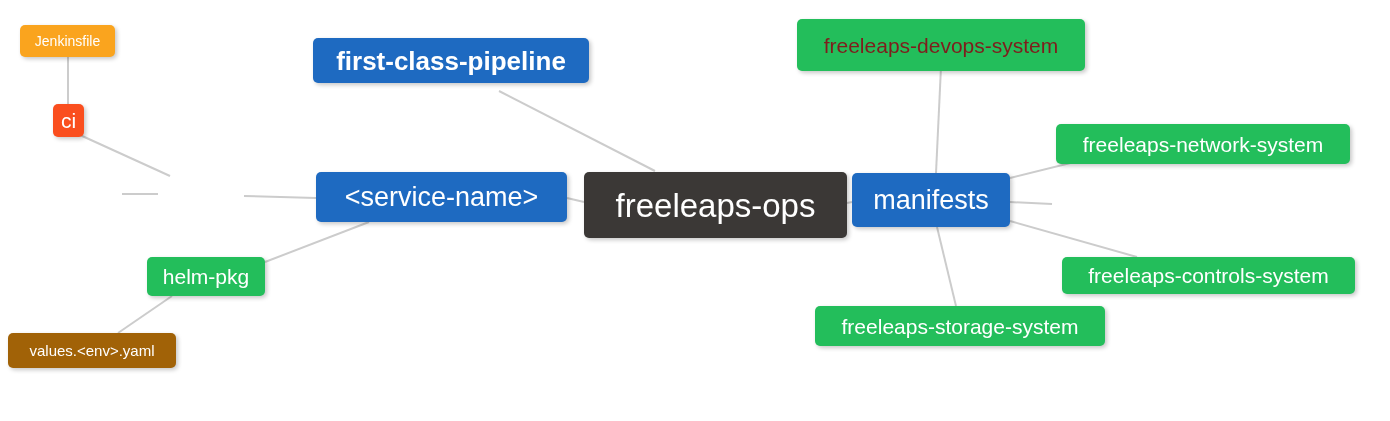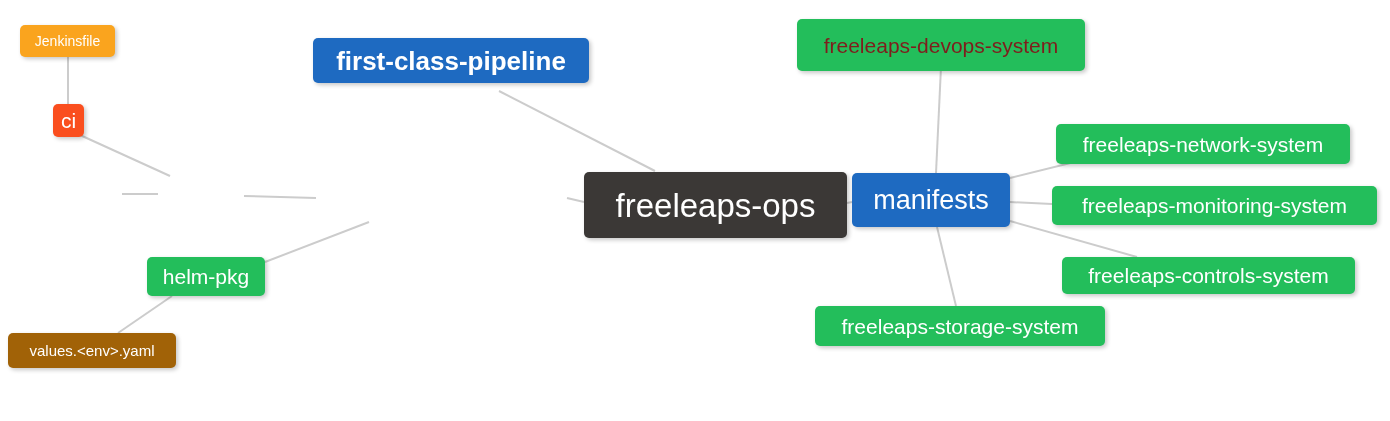--- a/index.html
+++ b/index.html
@@ -71,34 +71,34 @@
     </div>
     <div class="node" style="left: 147px; top: 257px; width: 118px; height: 39px; background: rgb(35, 190, 91); font-size: 21px; color: rgb(255, 255, 255);">
       <span class="node-label">helm-pkg</span>
     </div>
     <div class="node" style="left: 8px; top: 333px; width: 168px; height: 35px; background: #a16207; font-size: 15px; color: rgb(255, 255, 255);">
       <span class="node-label">values.&lt;env&gt;.yaml</span>
     </div>
     <div class="node" style="left: 313px; top: 38px; width: 276px; height: 45px; background: rgb(30, 106, 193); font-size: 26px; color: rgb(255, 255, 255); font-weight: bold;">
       <span class="node-label">first-class-pipeline</span>
     </div>
+    <div class="node" style="left: 316px; top: 172px; width: 251px; height: 50px; background: rgb(30, 106, 193); font-size: 27px; color: rgb(255, 255, 255);">
+      <span class="node-label">&lt;service-name&gt;</span>
+    </div>
     <div class="node" style="left: 584px; top: 172px; width: 263px; height: 66px; background: rgb(59, 56, 54); font-size: 33px; color: rgb(255, 255, 255);">
       <span class="node-label">freeleaps-ops</span>
     </div>
     <div class="node" style="left: 852px; top: 173px; width: 158px; height: 54px; background: rgb(30, 106, 193); font-size: 27px; color: rgb(255, 255, 255);">
       <span class="node-label">manifests</span>
     </div>
     <div class="node" style="left: 797px; top: 19px; width: 288px; height: 52px; background: rgb(35, 190, 91); font-size: 21px; color: #7f1d1d;">
       <span class="node-label">freeleaps-devops-system</span>
     </div>
     <div class="node" style="left: 1056px; top: 96px; width: 294px; height: 40px; background: rgb(35, 190, 91); font-size: 21px; color: rgb(255, 255, 255); margin-top: 28px;">
       <span class="node-label">freeleaps-network-system</span>
     </div>
-    <div class="node" style="left: 1052px; top: 186px; width: 325px; height: 39px; background: rgb(35, 190, 91); font-size: 21px; color: rgb(255, 255, 255);">
-      <span class="node-label">freeleaps-monitoring-system</span>
-    </div>
     <div class="node" style="left: 1062px; top: 257px; width: 293px; height: 37px; background: rgb(35, 190, 91); font-size: 21px; color: rgb(255, 255, 255);">
       <span class="node-label">freeleaps-controls-system</span>
     </div>
     <div class="node" style="left: 815px; top: 306px; width: 290px; height: 40px; background: rgb(35, 190, 91); font-size: 21px; color: rgb(255, 255, 255);">
       <span class="node-label">freeleaps-storage-system</span>
     </div>
   </div>
 
 </body></html>

